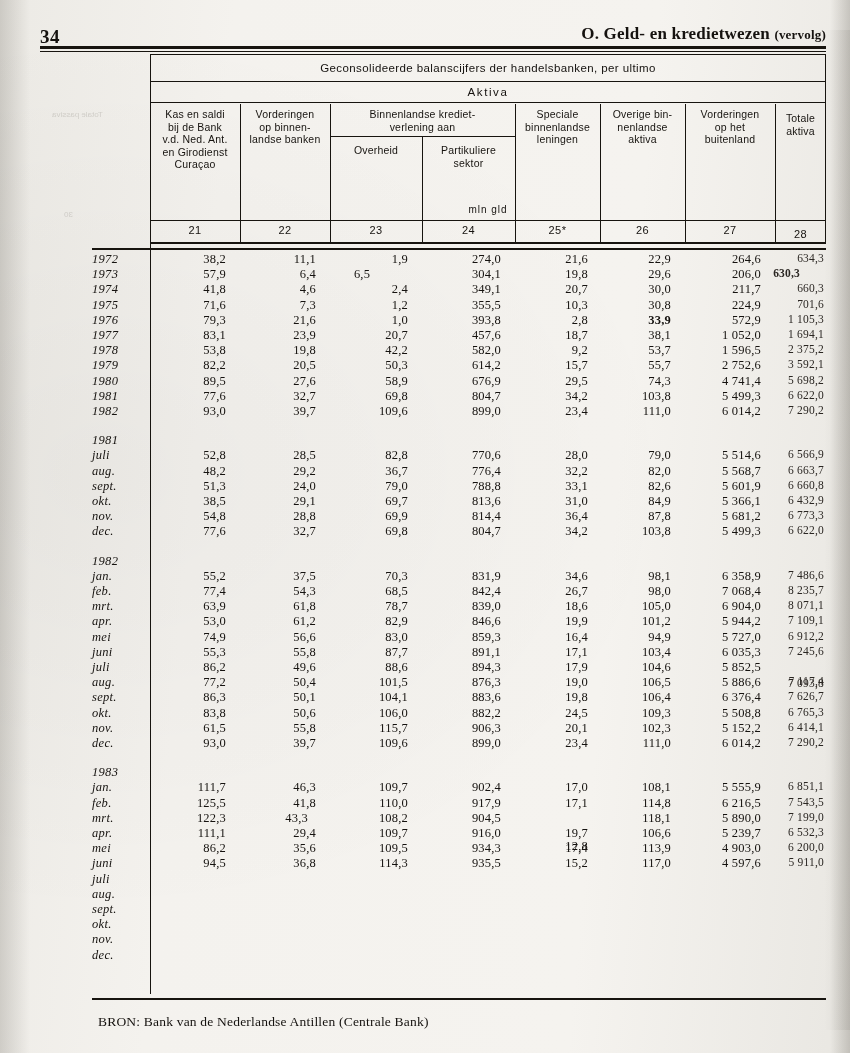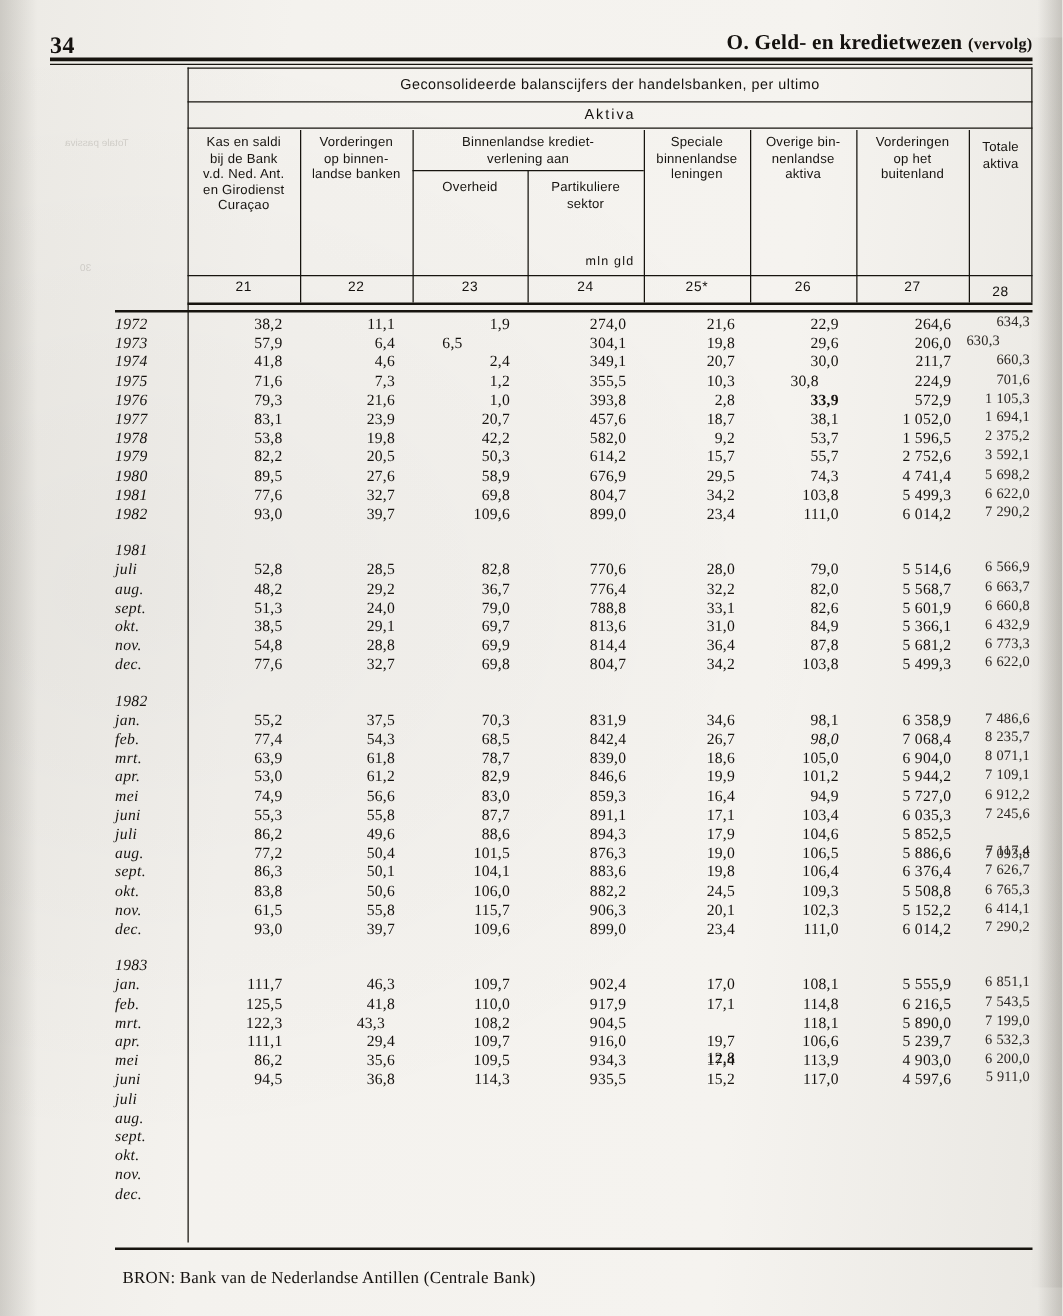--- a/index.html
+++ b/index.html
@@ -240,41 +240,41 @@
         </div>
         <div class="row" style="top: 15.2px;">
           <div class="lbl">1973</div>
           <div class="cell" style="width: 90px; left: 96px;">57,9</div>
           <div class="cell" style="width: 90px; left: 186px;">6,4</div>
           <div class="cell" style="width: 92px; left: 276px; text-align: center;">6,5</div>
           <div class="cell" style="width: 93px; left: 368px;">304,1</div>
           <div class="cell" style="width: 85px; left: 463px;">19,8</div>
           <div class="cell" style="width: 85px; left: 546px;">29,6</div>
           <div class="cell" style="width: 90px; left: 631px;">206,0</div>
-          <div class="cell last" style="width: 60px; left: 700px;">630,3</div>
+          <div class="cell last" style="width: 60px; left: 700px; font-weight: bold;">630,3</div>
         </div>
         <div class="row" style="top: 30.4px;">
           <div class="lbl">1974</div>
           <div class="cell" style="width: 90px; left: 96px;">41,8</div>
           <div class="cell" style="width: 90px; left: 186px;">4,6</div>
           <div class="cell" style="width: 92px; left: 276px;">2,4</div>
           <div class="cell" style="width: 93px; left: 368px;">349,1</div>
           <div class="cell" style="width: 85px; left: 463px;">20,7</div>
           <div class="cell" style="width: 85px; left: 546px;">30,0</div>
           <div class="cell" style="width: 90px; left: 631px;">211,7</div>
           <div class="cell last" style="width: 60px; left: 724px;">660,3</div>
         </div>
         <div class="row" style="top: 45.6px;">
           <div class="lbl">1975</div>
           <div class="cell" style="width: 90px; left: 96px;">71,6</div>
           <div class="cell" style="width: 90px; left: 186px;">7,3</div>
           <div class="cell" style="width: 92px; left: 276px;">1,2</div>
           <div class="cell" style="width: 93px; left: 368px;">355,5</div>
           <div class="cell" style="width: 85px; left: 463px;">10,3</div>
-          <div class="cell" style="width: 85px; left: 530px;">30,8</div>
+          <div class="cell" style="width: 85px; left: 546px;">30,8</div>
           <div class="cell" style="width: 90px; left: 631px;">224,9</div>
           <div class="cell last" style="width: 60px; left: 724px;">701,6</div>
         </div>
         <div class="row" style="top: 60.8px;">
           <div class="lbl">1976</div>
           <div class="cell" style="width: 90px; left: 96px;">79,3</div>
           <div class="cell" style="width: 90px; left: 186px;">21,6</div>
           <div class="cell" style="width: 92px; left: 276px;">1,0</div>
           <div class="cell" style="width: 93px; left: 368px;">393,8</div>
           <div class="cell" style="width: 85px; left: 463px;">2,8</div>
@@ -431,21 +431,21 @@
           <div class="cell" style="width: 90px; left: 631px;">6 358,9</div>
           <div class="cell last" style="width: 60px; left: 724px;">7 486,6</div>
         </div>
         <div class="row" style="top: 332px;">
           <div class="lbl">feb.</div>
           <div class="cell" style="width: 90px; left: 96px;">77,4</div>
           <div class="cell" style="width: 90px; left: 186px;">54,3</div>
           <div class="cell" style="width: 92px; left: 276px;">68,5</div>
           <div class="cell" style="width: 93px; left: 368px;">842,4</div>
           <div class="cell" style="width: 85px; left: 463px;">26,7</div>
-          <div class="cell" style="width: 85px; left: 546px; font-style: italic;">98,0</div>
+          <div class="cell" style="width: 85px; left: 546px;">98,0</div>
           <div class="cell" style="width: 90px; left: 631px;">7 068,4</div>
           <div class="cell last" style="width: 60px; left: 724px;">8 235,7</div>
         </div>
         <div class="row" style="top: 347.2px;">
           <div class="lbl">mrt.</div>
           <div class="cell" style="width: 90px; left: 96px;">63,9</div>
           <div class="cell" style="width: 90px; left: 186px;">61,8</div>
           <div class="cell" style="width: 92px; left: 276px;">78,7</div>
           <div class="cell" style="width: 93px; left: 368px;">839,0</div>
           <div class="cell" style="width: 85px; left: 463px;">18,6</div>

